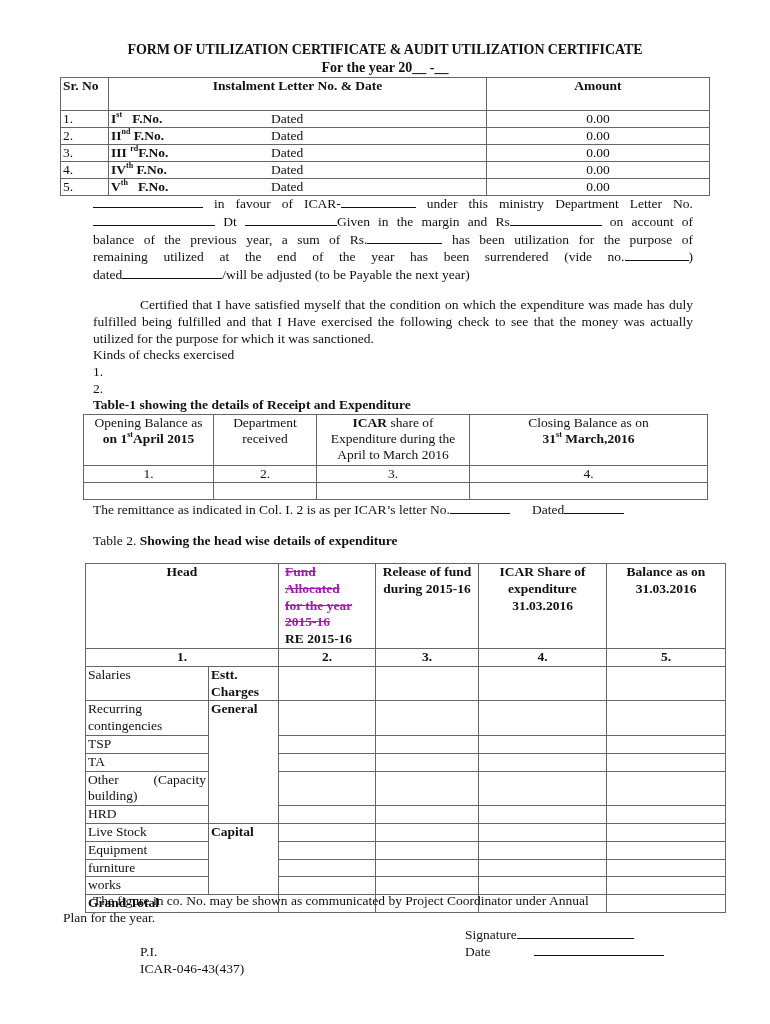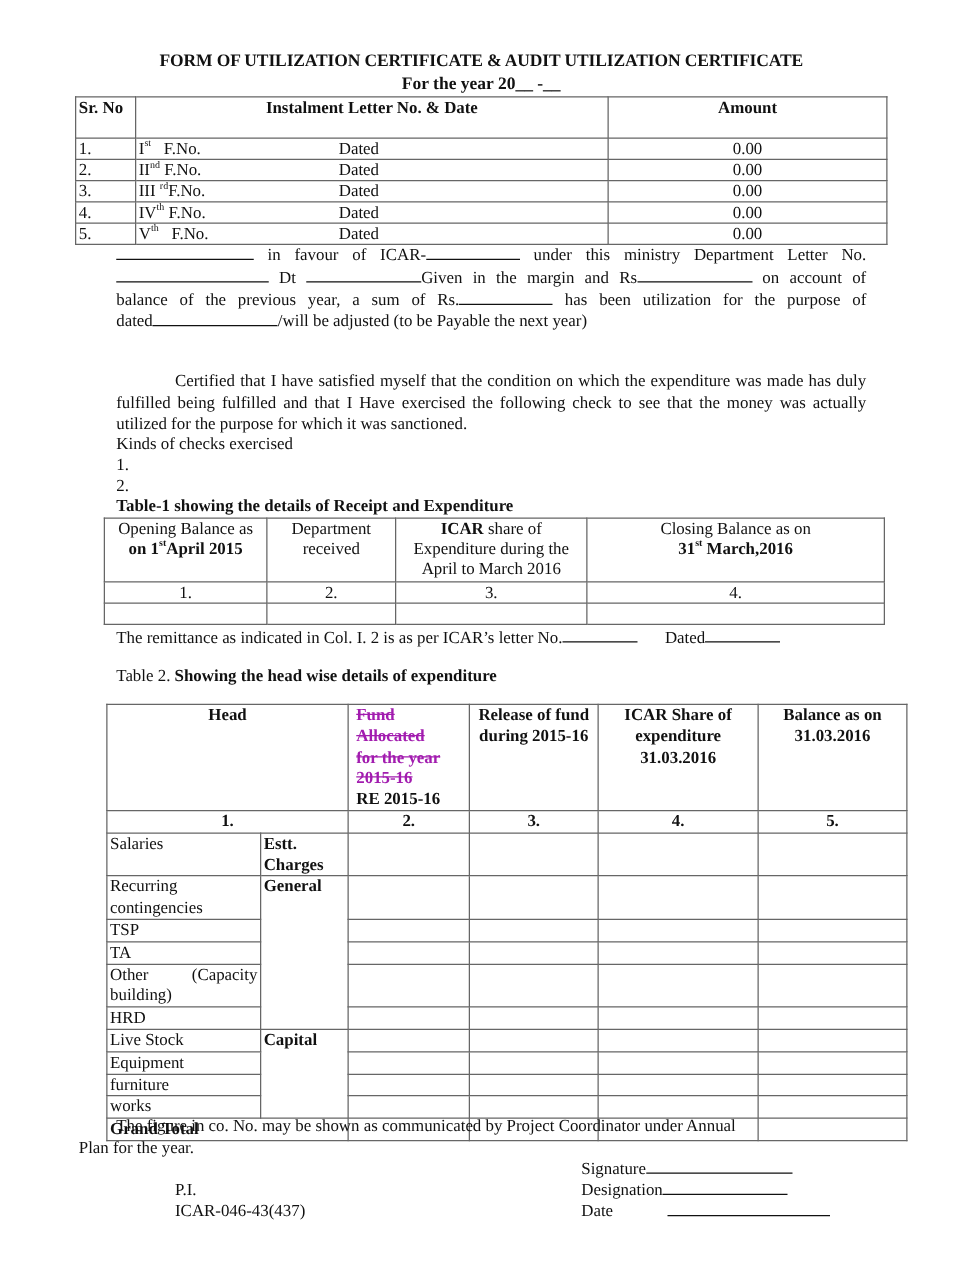--- a/index.html
+++ b/index.html
@@ -12,21 +12,21 @@
   .subtitle { left:0; width:770px; top:60px; text-align:center; font-weight:bold; font-size:14px; }
   table { border-collapse:collapse; }
   td { border:1px solid #666; padding:0 2px; vertical-align:top; line-height:16px; font-size:13.5px; }
   #t0 { left:60px; top:77px; width:650px; }
   #t0 td.sr { width:43px; }
   #t0 td.inst { width:373px; }
   #t0 td.amt { text-align:center; }
   #t0 .hdr td { font-weight:bold; }
   #t0 .hdr td.inst, #t0 .hdr td.amt { text-align:center;margin-top:16px; }
   #t0 .row td { height:16px; line-height:16px; }
-  .fno { display:inline-block; width:160px; }
+  .fno { display:inline-block; width:160px;font-weight:bold; }
   sup { font-size:8px; line-height:0; vertical-align:6px; }
   .para { left:93px; width:600px; line-height:16.8px; text-align:justify; font-size:13.5px; }
   .para p { margin:0; }
   .indent { text-indent:47px; }
   .blank { display:inline-block; border-bottom:1px solid #111; height:12px; }
   .bold { font-weight:bold; }
   #t1 { left:83px; top:414px; width:625px; }
   #t1 td { text-align:center; line-height:16px; }
   #t1 .hdr td { height:50px; }
   #t1 .empty td { height:16px; }
@@ -86,20 +86,23 @@
 <div class="abs para" style="top:195px;">
   <p style="text-align-last:justify;">
     <span class="blank" style="width:110px"></span><span> in favour of ICAR-</span><span class="blank" style="width:75px"></span><span> under this ministry Department Letter No.</span>
   </p>
   <p style="text-align-last:justify;">
     <span class="blank" style="width:122px"></span><span> Dt </span><span class="blank" style="width:92px"></span><span>Given in the margin and Rs</span><span class="blank" style="width:92px"></span><span> on account of</span>
   </p>
   <p style="text-align-last:justify;">
     <span>balance of the previous year, a sum of Rs.</span><span class="blank" style="width:75px"></span><span> has been utilization for the purpose of</span>
   </p>
+  <p style="text-align-last:justify;">
+    <span>remaining utilized at the end of the year has been surrendered (vide no.</span><span class="blank" style="width:64px"></span><span>)</span>
+  </p>
   <p>
     <span>dated</span><span class="blank" style="width:100px"></span><span>/will be adjusted (to be Payable the next year)</span>
   </p>
 </div>
 
 <div class="abs para" style="top:297px;">
   <p class="indent">Certified that I have satisfied myself that the condition on which the expenditure was made has duly fulfilled being fulfilled and that I Have exercised the following check to see that the money was actually utilized for the purpose for which it was sanctioned.</p>
 </div>
 <div class="abs" style="left:93px; top:347px; line-height:16.8px;">
   <div>Kinds of checks exercised</div>
@@ -241,20 +244,19 @@
         <td></td>
   </tr>
 </tbody>
   </table>
 
 <div class="abs footnote">The figure in co. No. may be shown as communicated by Project Coordinator under Annual</div>
 <div class="abs footnote2">Plan for the year.</div>
 
 <div class="abs sig">
   <div><span>Signature</span><span class="blank" style="width:117px"></span></div>
-  <div><span>Designation</span><span class="blank" style="width:100px"></span></div>
   <div><span>Date</span><span style="display:inline-block;width:44px"></span><span class="blank" style="width:130px"></span></div>
 </div>
 
 <div class="abs pi">
   <div>P.I.</div>
   <div>ICAR-046-43(437)</div>
 </div>
 
 </body></html>

